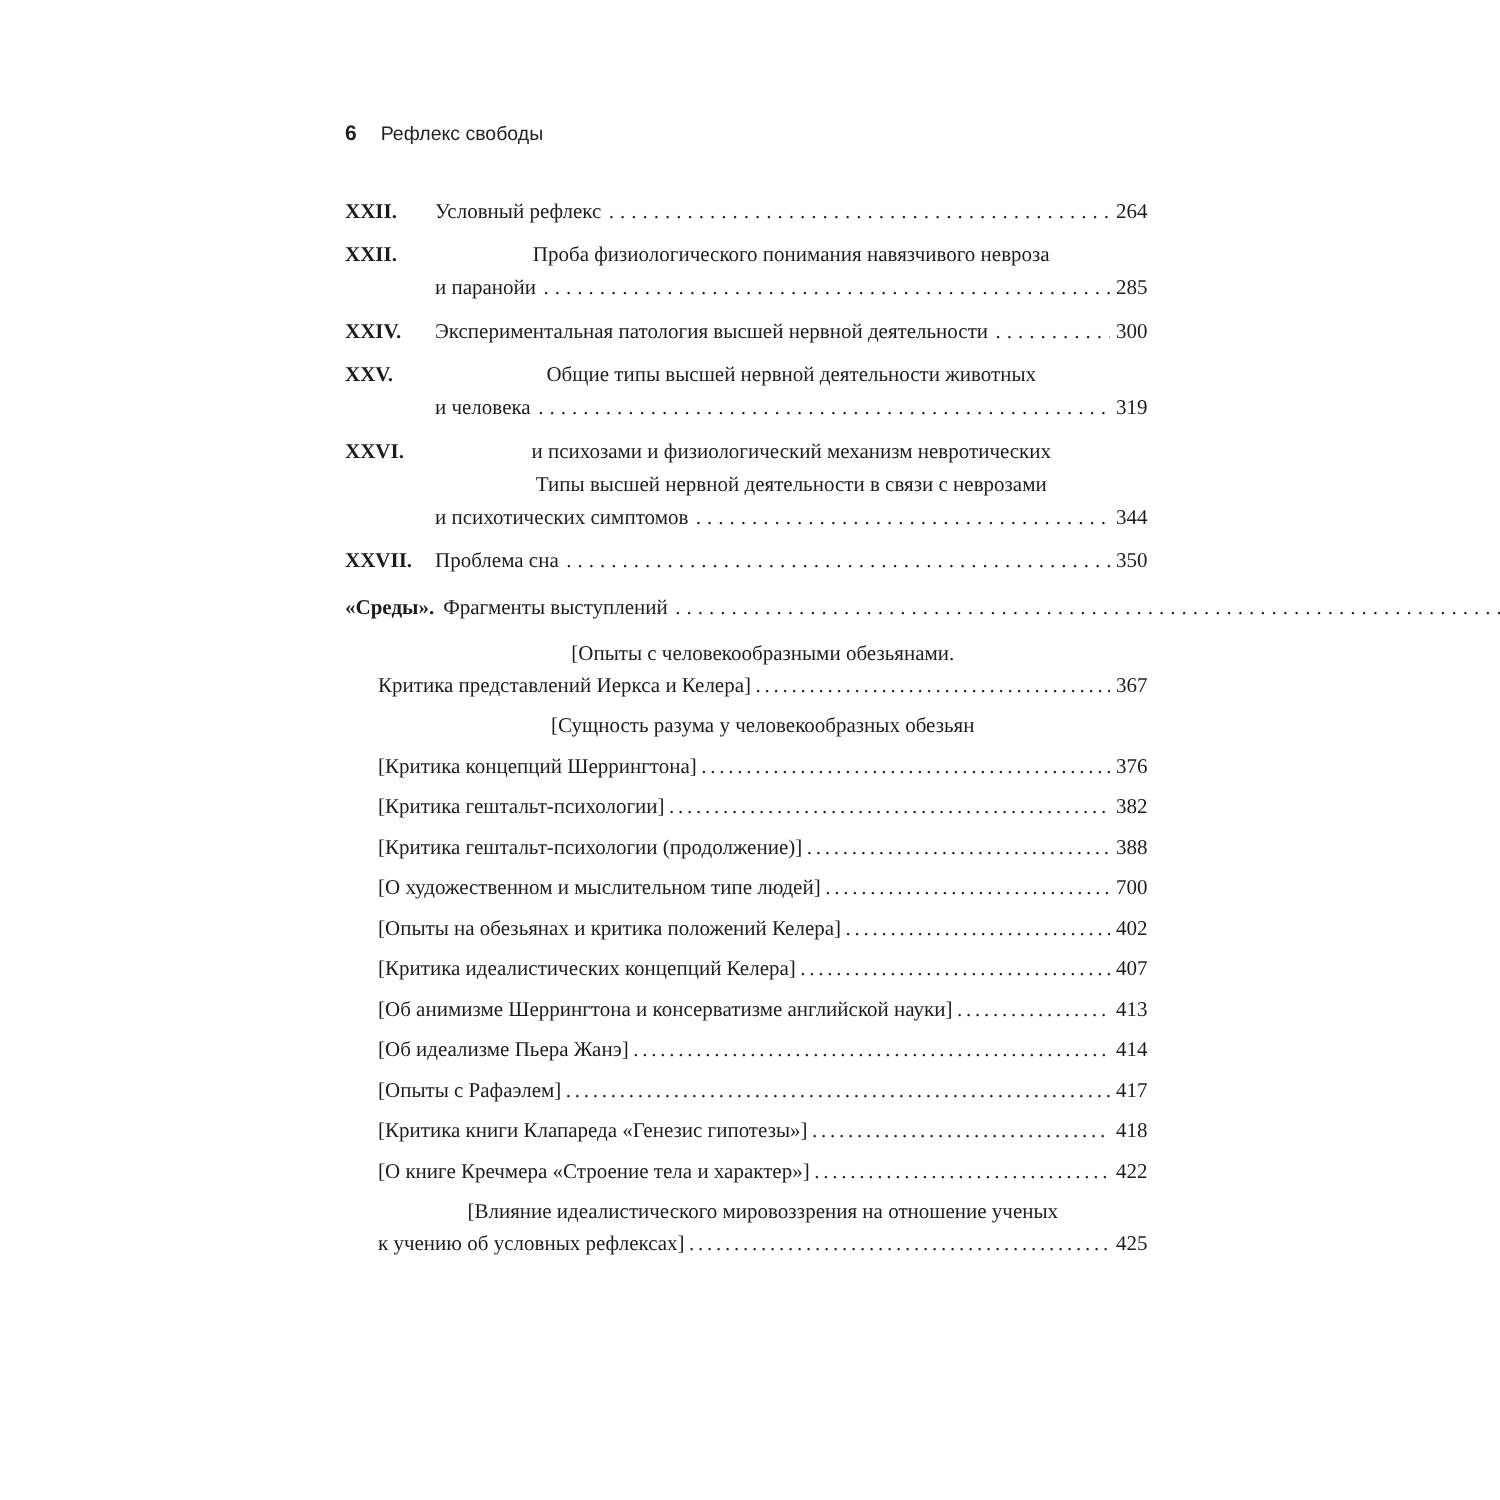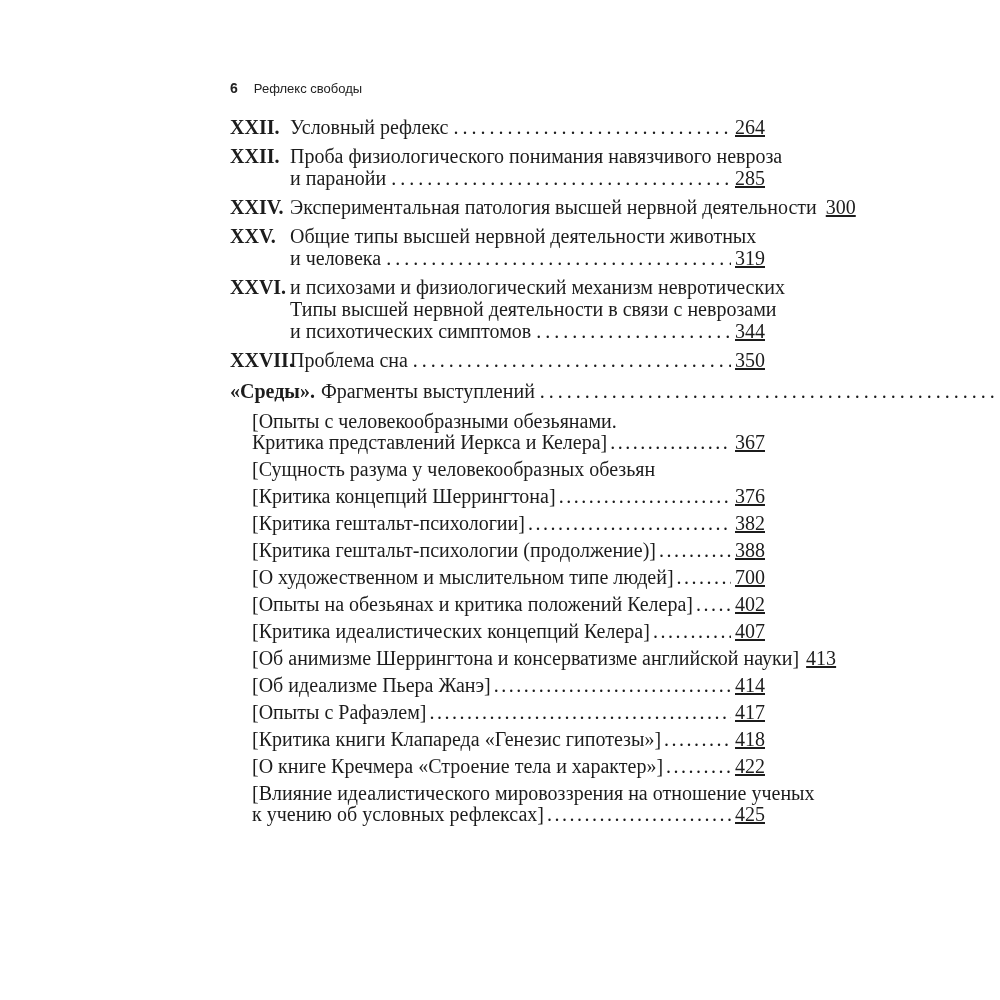--- a/index.html
+++ b/index.html
@@ -22,46 +22,46 @@
   .running-head {
     display: flex;
     align-items: baseline;
     gap: 16px;
     font-family: "Liberation Sans", sans-serif;
     font-size: 13px;
     color: #222;
   }
   .folio { font-weight: bold; font-size: 14px; }
   
-  .toc { margin-top: 20px; font-size: 20px; }
+  .toc { margin-top: 35px; font-size: 14px; }
   .entry { display: flex; }
   .entry.chapter { margin-bottom: 7px; }
   .label {
     flex: 0 0 60px;
     width: 60px;
     font-weight: bold;
     line-height: 22px;
   }
   .body { flex: 1 1 auto; min-width: 0; }
-  .line { line-height: 22px; white-space: nowrap; }
+  .line { line-height: 22px; white-space: nowrap; text-align: center; }
   .line.last { display: flex; align-items: baseline; }
   .text { white-space: nowrap; }
   .leader {
     flex: 1 1 0;
     min-width: 0;
     overflow: hidden;
     white-space: nowrap;
     margin-left: 5px;
     margin-right: 4px;
   }
   .leader::before {
     content: "........................................................................................................................";
     letter-spacing: 4px;
   }
-  .pagenum { flex: 0 0 auto; text-decoration: underline; }
+  .pagenum { flex: 0 0 auto; }
   
   .sredy-entry { margin-top: 9px; margin-bottom: 9px; }
   .sredy-entry .row { display: flex; align-items: baseline; line-height: 22px; }
   .sredy-label { font-weight: bold; margin-right: 6px; white-space: nowrap; }
   
   .fragments { margin-top: 2px; }
   .entry.fragment { margin-bottom: 6px; padding-left: 22px; }
   .entry.fragment .line { line-height: 21px; }
   .entry.fragment .leader { margin-left: 3px; }
   .entry.fragment .leader::before { letter-spacing: 2.5px; }

